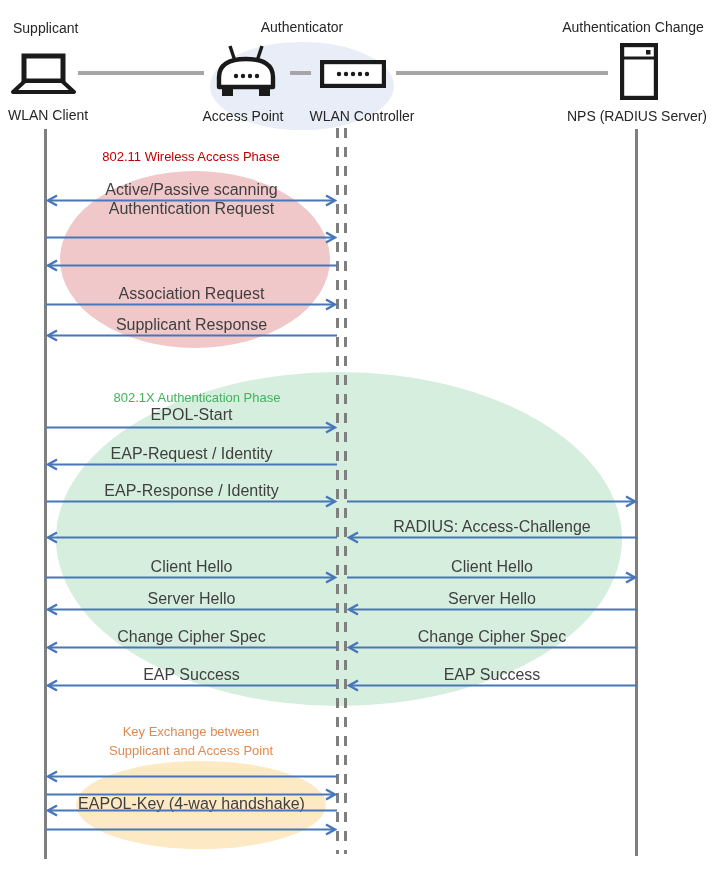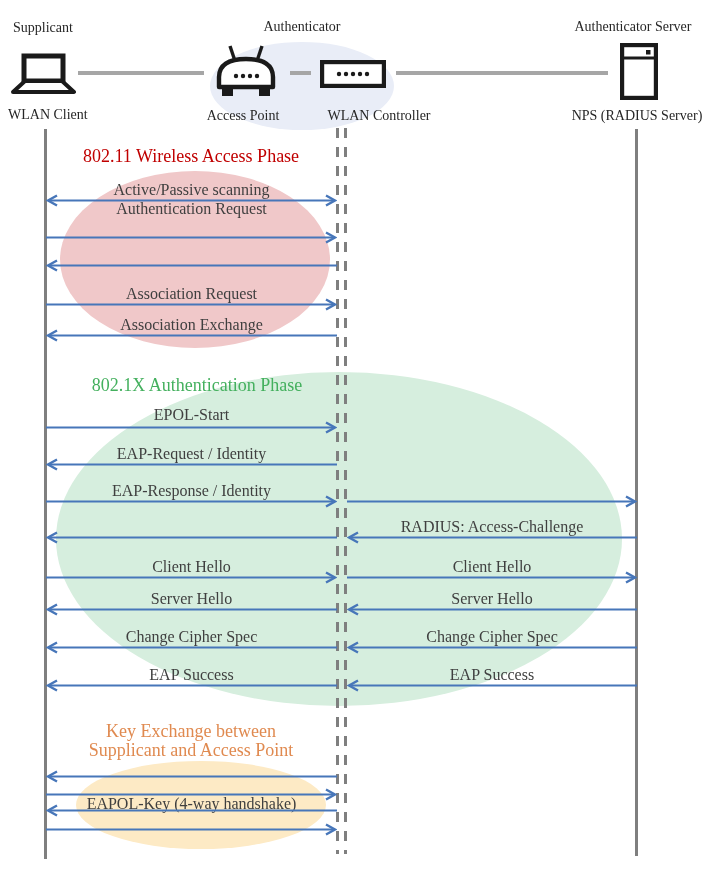--- a/index.html
+++ b/index.html
@@ -1,35 +1,35 @@
 <!DOCTYPE html>
 <html><head>
 <meta charset="utf-8">
 <style>
   html,body { margin:0; padding:0; background:#fff; }
   #stage {
     position:relative; width:713px; height:875px; background:#ffffff;
-    font-family:Liberation Serif, serif; overflow:hidden;
+    font-family:Liberation Sans, sans-serif; overflow:hidden;
   }
   
   .ellipse { position:absolute; border-radius:50%; z-index:0; }
   .el-auth   { left:210px; top:42px;  width:184px; height:88px;  background:#E9EDF7; }
   .el-red    { left:60px;  top:171px; width:270px; height:177px; background:#F0C8C9; }
   .el-green  { left:56px;  top:372px; width:566px; height:334px; background:#D6EEDE; }
   .el-orange { left:76px;  top:761px; width:250px; height:88px;  background:#FDEAC5; }
   
   .lifeline { position:absolute; width:3px; background:#7F7F7F; z-index:1; }
   .dashline { position:absolute; width:3px; z-index:1;
     background:repeating-linear-gradient(to bottom,#7F7F7F 0 10px, transparent 10px 19px); }
   
   .connector { position:absolute; height:4px; background:#A6A6A6; z-index:1; }
   
   .role { position:absolute; font-size:14px; color:#262626; z-index:2; }
   .device { position:absolute; font-size:14px; color:#262626; z-index:2; text-align:center; }
-  .phase-title { position:absolute; font-size:18px; text-align:center; z-index:2;
+  .phase-title { position:absolute; font-size:13px; text-align:center; z-index:2;
     line-height:19px; white-space:pre-line; }
   .t-red    { color:#C00000; }
   .t-green  { color:#44B05E; }
   .t-orange { color:#E08A50; }
   .mlabel { position:absolute; font-size:16px; color:#3F3F3F; text-align:center; z-index:2; }
   
   .arrow { position:absolute; height:13px; z-index:2; display:block; }
   .lane-l { left:46px;  width:291px; }
   .lane-r { left:347px; width:290px; }
   svg.arrow line, svg.arrow polyline { stroke:#4776B9; fill:none; }
@@ -42,21 +42,21 @@
 
 <div id="stage">
 
   <div class="ellipse el-auth"></div>
   <div class="ellipse el-red"></div>
   <div class="ellipse el-green"></div>
   <div class="ellipse el-orange"></div>
 
   <div class="role" style="left:13px; top:20px;">Supplicant</div>
   <div class="role" style="left:242px; top:19px; width:120px; text-align:center;">Authenticator</div>
-  <div class="role" style="left:558px; top:19px; width:150px; text-align:center;">Authenticator Server</div>
+  <div class="role" style="left:558px; top:19px; width:150px; text-align:center;">Authentication Change</div>
 
   <div class="connector" style="left:78px;  top:71px; width:126px;"></div>
   <div class="connector" style="left:290px; top:71px; width:21px;"></div>
   <div class="connector" style="left:396px; top:71px; width:212px;"></div>
 
   <svg class="icon" style="left:10px; top:53px;" width="66" height="42" viewBox="0 0 66 42">
     <rect x="14" y="3" width="39" height="25" fill="#fff" stroke="#1A1A1A" stroke-width="5"></rect>
     <path d="M3 39 L15 28 H52 L64 39 Z" fill="#fff" stroke="#1A1A1A" stroke-width="4" stroke-linejoin="round"></path>
   </svg>
 
@@ -82,30 +82,30 @@
   </svg>
 
   <svg class="icon" style="left:620px; top:43px;" width="38" height="57" viewBox="0 0 38 57">
     <rect x="2" y="2" width="34" height="53" fill="#fff" stroke="#1A1A1A" stroke-width="4.4"></rect>
     <line x1="3" y1="15" x2="35" y2="15" stroke="#1A1A1A" stroke-width="3"></line>
     <rect x="26" y="7" width="4.5" height="4.5" fill="#1A1A1A"></rect>
   </svg>
 
   <div class="device" style="left:8px;   top:107px; width:92px; text-align:left;">WLAN Client</div>
   <div class="device" style="left:193px; top:108px; width:100px;">Access Point</div>
-  <div class="device" style="left:320px; top:108px; width:118px;">WLAN Controller</div>
+  <div class="device" style="left:303px; top:108px; width:118px;">WLAN Controller</div>
   <div class="device" style="left:563px; top:108px; width:148px;">NPS (RADIUS Server)</div>
 
   <div class="lifeline" style="left:44px;  top:129px; height:730px;"></div>
   <div class="dashline" style="left:336px; top:128px; height:726px;"></div>
   <div class="dashline" style="left:344px; top:128px; height:726px;"></div>
   <div class="lifeline" style="left:635px; top:129px; height:727px;"></div>
 
   <div class="phase-title t-red" style="left:61px; top:147px; width:260px;">802.11 Wireless Access Phase</div>
-  <div class="phase-title t-green" style="left:67px; top:376px; width:260px;">802.1X Authentication Phase</div>
+  <div class="phase-title t-green" style="left:67px; top:388px; width:260px;">802.1X Authentication Phase</div>
   <div class="phase-title t-orange" style="left:61px; top:722px; width:260px;">Key Exchange between
 Supplicant and Access Point</div>
 
   <div class="mlabel lane-l" style="top:181px;">Active/Passive scanning</div>
   <svg class="arrow lane-l" style="top:194px;" width="291" height="13">
     <polyline points="11,1.5 2,6.5 11,11.5"></polyline>
       <line x1="2" y1="6.5" x2="289" y2="6.5"></line>
       <polyline points="280,1.5 289,6.5 280,11.5"></polyline>
   </svg>
 
@@ -119,21 +119,21 @@
     <polyline points="11,1.5 2,6.5 11,11.5"></polyline>
       <line x1="2" y1="6.5" x2="291" y2="6.5"></line>
   </svg>
 
   <div class="mlabel lane-l" style="top:285px;">Association Request</div>
   <svg class="arrow lane-l" style="top:298px;" width="291" height="13">
     <line x1="0" y1="6.5" x2="289" y2="6.5"></line>
       <polyline points="280,1.5 289,6.5 280,11.5"></polyline>
   </svg>
 
-  <div class="mlabel lane-l" style="top:316px;">Association Exchange</div>
+  <div class="mlabel lane-l" style="top:316px;">Supplicant Response</div>
   <svg class="arrow lane-l" style="top:329px;" width="291" height="13">
     <polyline points="11,1.5 2,6.5 11,11.5"></polyline>
       <line x1="2" y1="6.5" x2="291" y2="6.5"></line>
   </svg>
 
   <div class="mlabel lane-l" style="top:406px;">EPOL-Start</div>
   <svg class="arrow lane-l" style="top:421px;" width="291" height="13">
     <line x1="0" y1="6.5" x2="289" y2="6.5"></line>
       <polyline points="280,1.5 289,6.5 280,11.5"></polyline>
   </svg>

